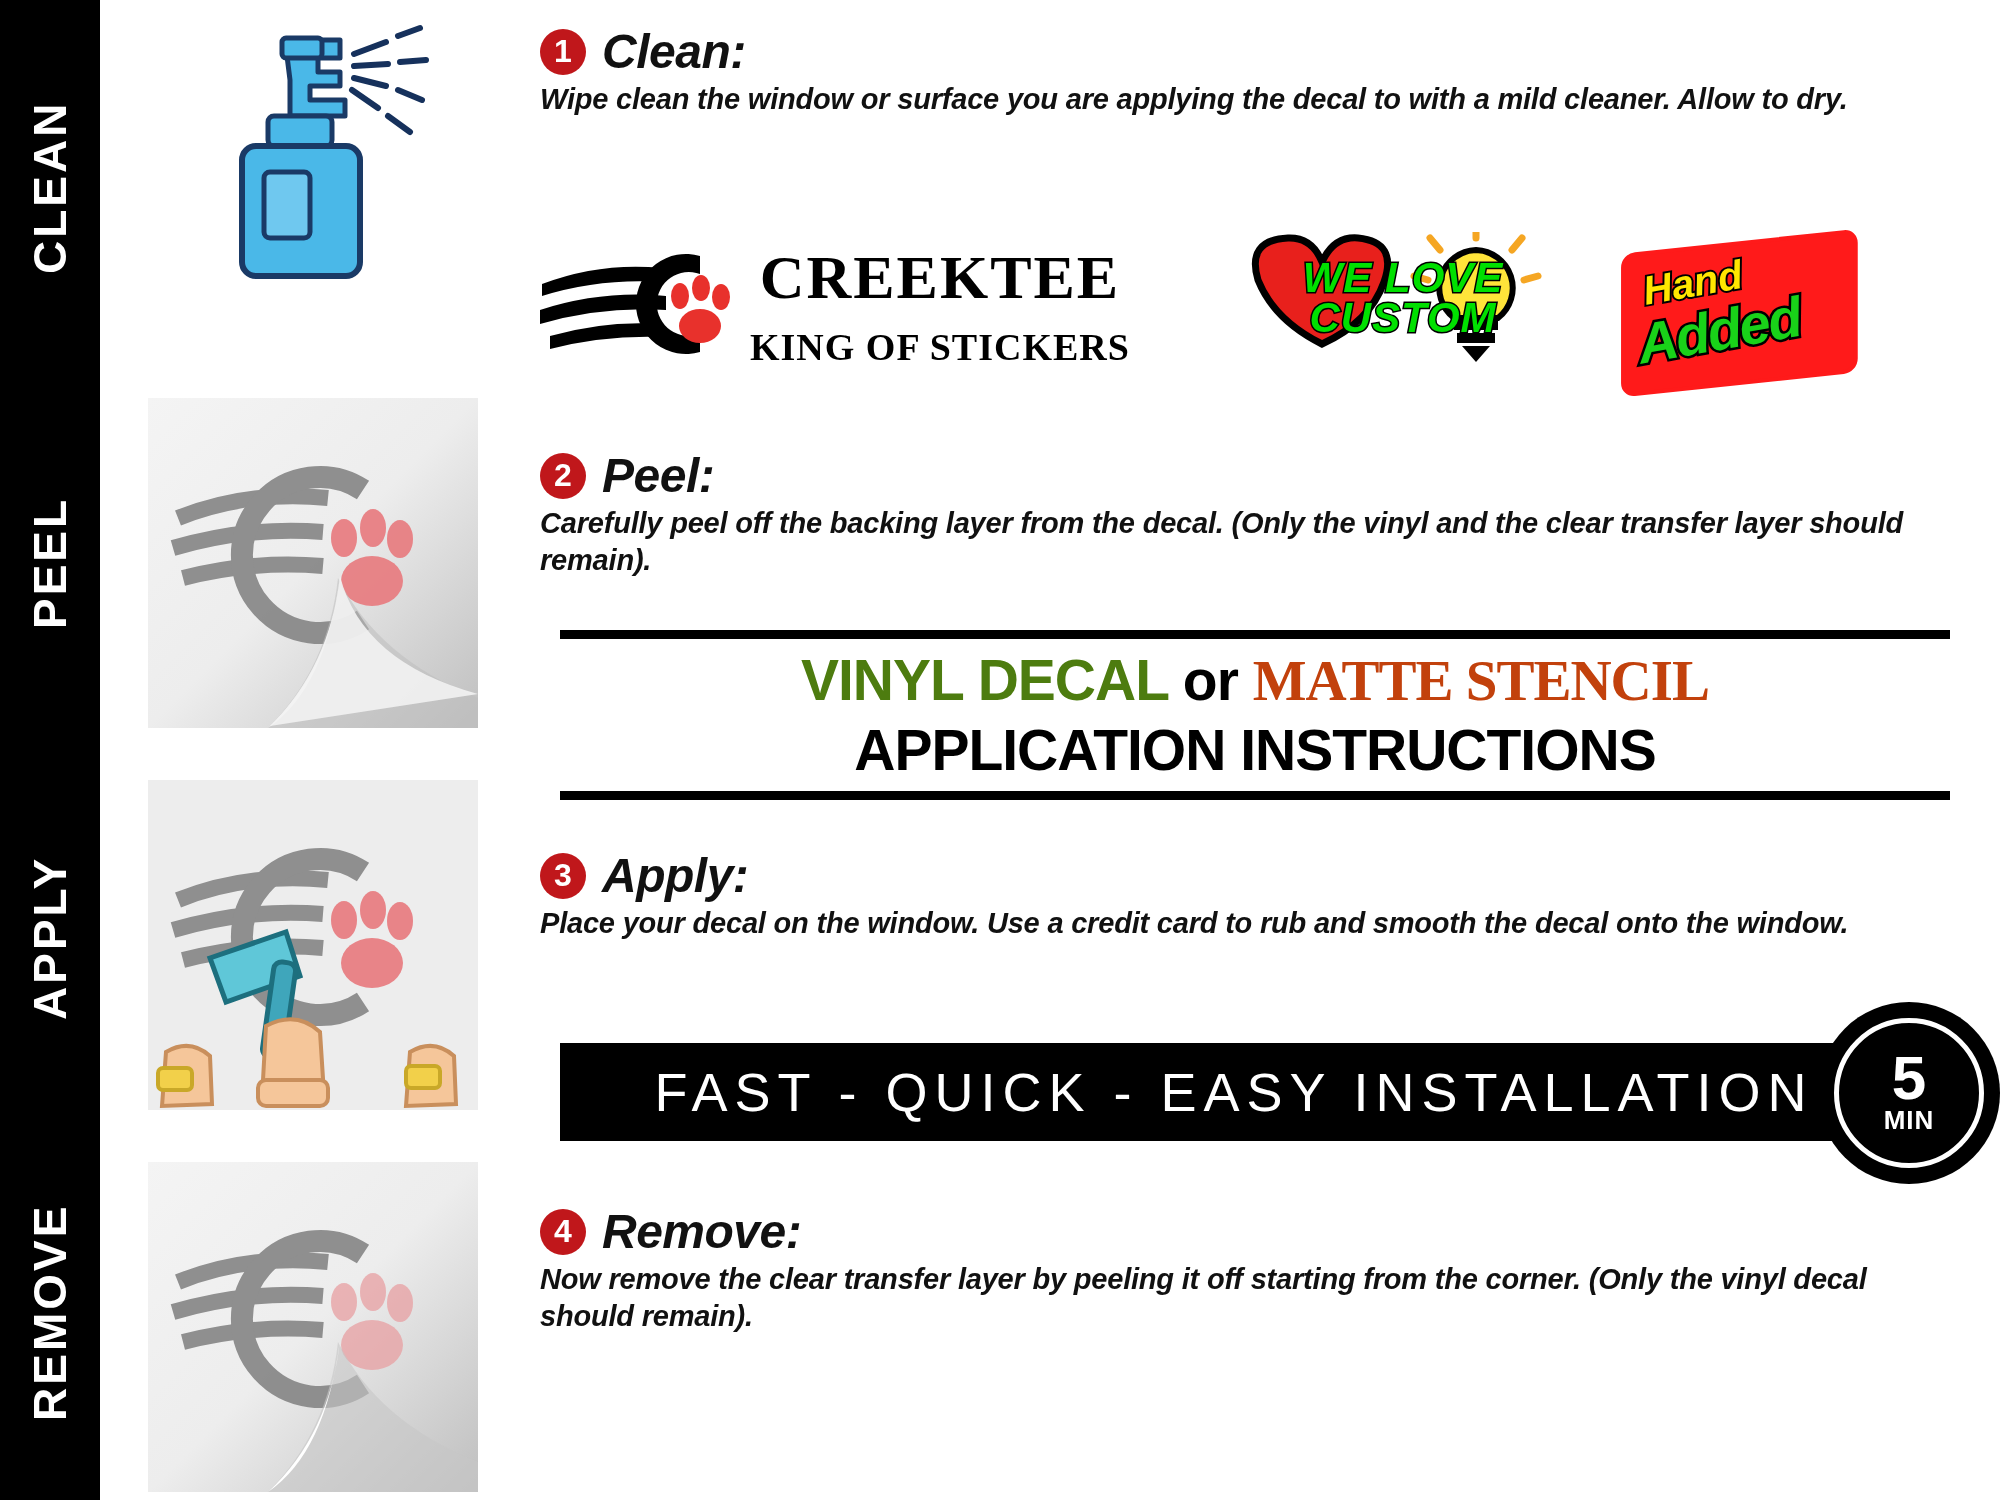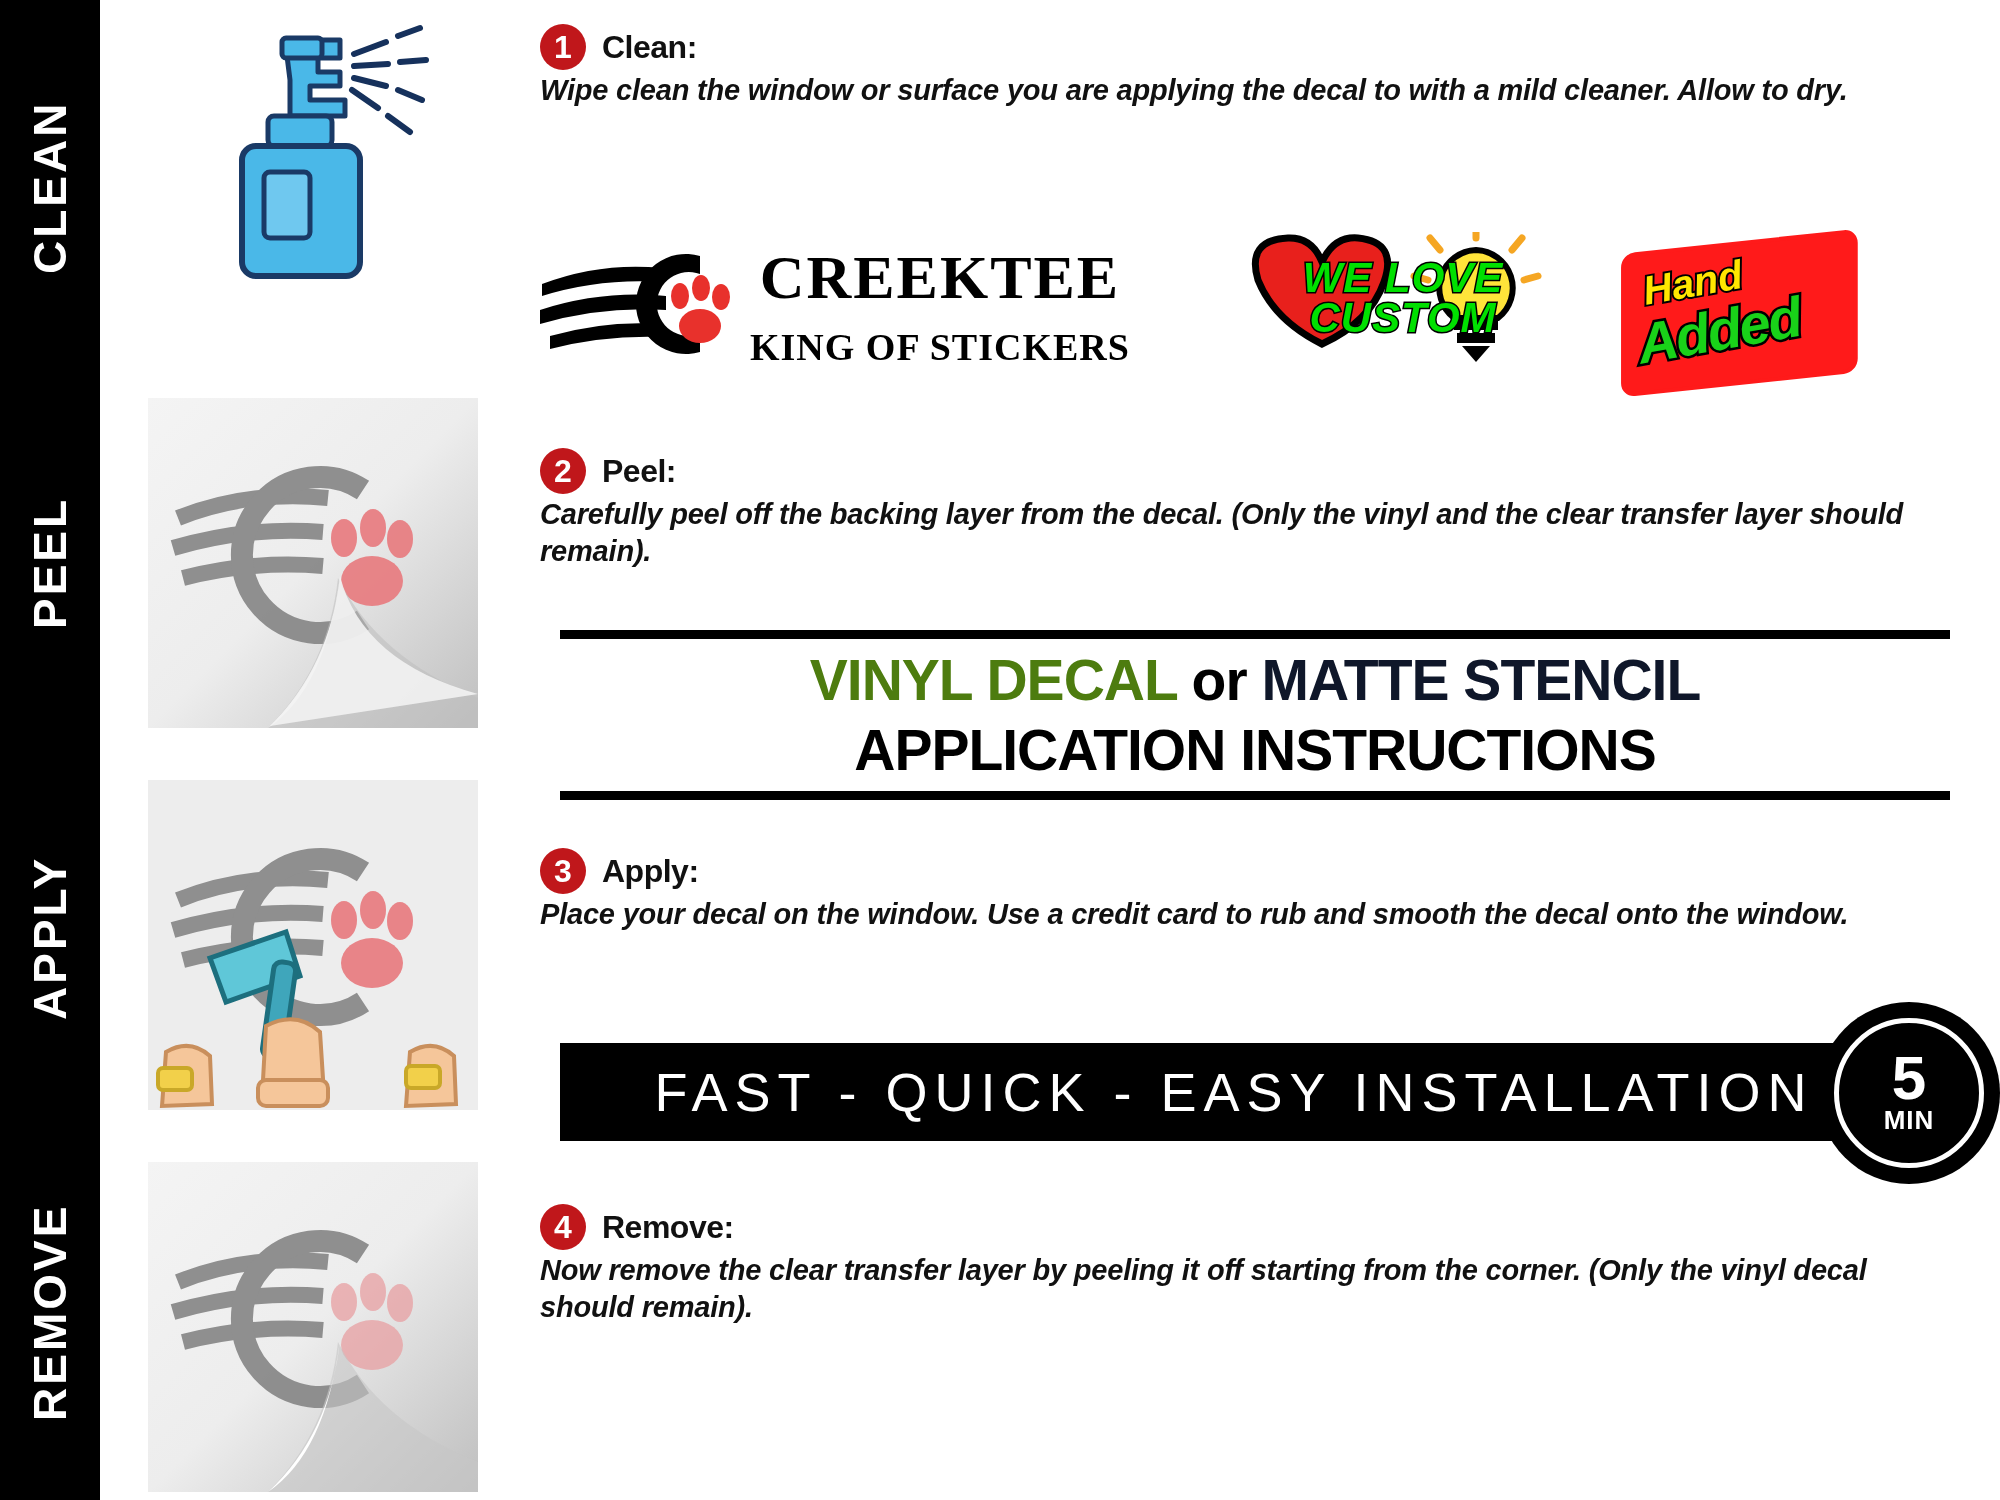--- a/index.html
+++ b/index.html
@@ -94,22 +94,23 @@
     color: #ffffff;
     font-weight: bold;
     font-size: 32px;
     display: flex;
     align-items: center;
     justify-content: center;
     flex: 0 0 auto;
     font-family: "Liberation Sans", sans-serif;
   }
   .step-title {
-    font-size: 32px;
-    font-weight: bold;
+    font-size: 48px;
+    font-weight: bold;
+    font-style: italic;
     color: #111111;
     font-family: "Liberation Sans", sans-serif;
     letter-spacing: -0.5px;
   }
   .step-body {
     font-size: 29px;
     font-weight: bold;
     font-style: italic;
     line-height: 1.26;
     color: #111111;
@@ -246,21 +247,21 @@
     text-align: center;
     font-size: 57px;
     font-weight: bold;
     font-family: "Liberation Sans", sans-serif;
     letter-spacing: -1px;
     margin: 8px 0 0 0;
     white-space: nowrap;
   }
   .w-vinyl { color: #4d7c0f; margin-top: 16px; }
   .w-or { color: #000000; }
-  .w-matte { color: #0f172a; }
+  .w-matte { color: #c2410c; font-family: Liberation Serif, serif; }
   .headline-l2 {
     text-align: center;
     font-size: 57px;
     font-weight: bold;
     color: #000000;
     font-family: "Liberation Sans", sans-serif;
     letter-spacing: -1px;
     margin: 4px 0 8px 0;
   }
 

